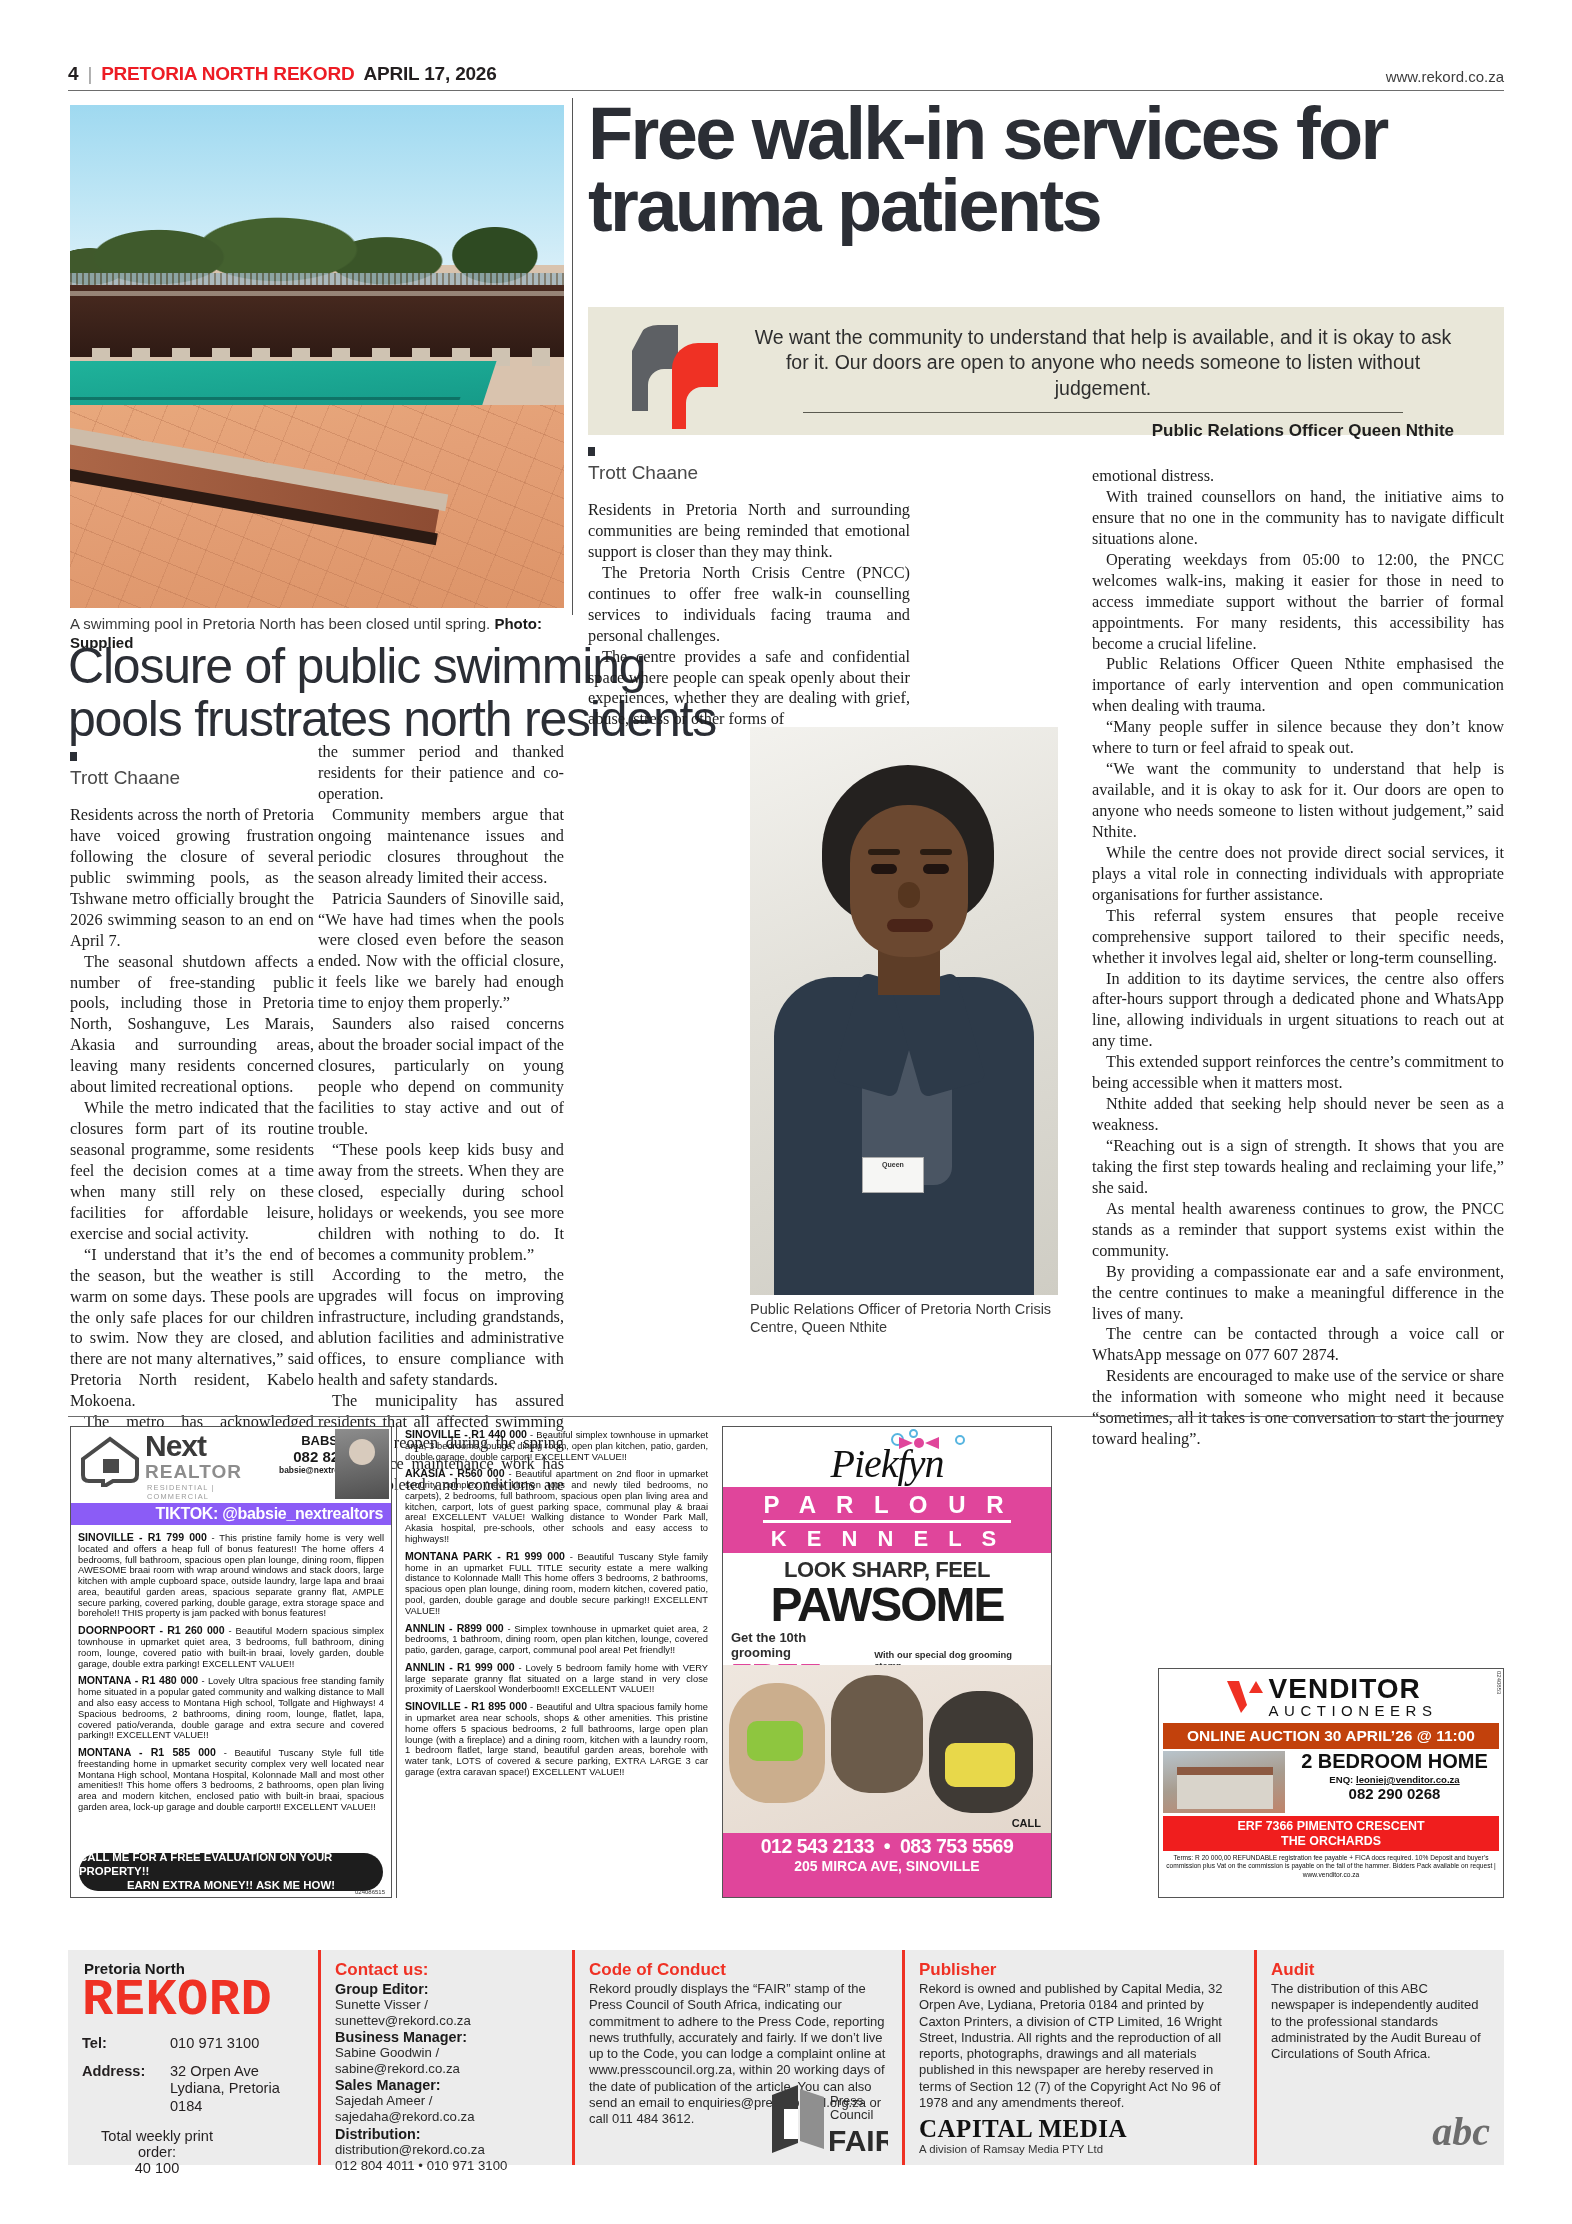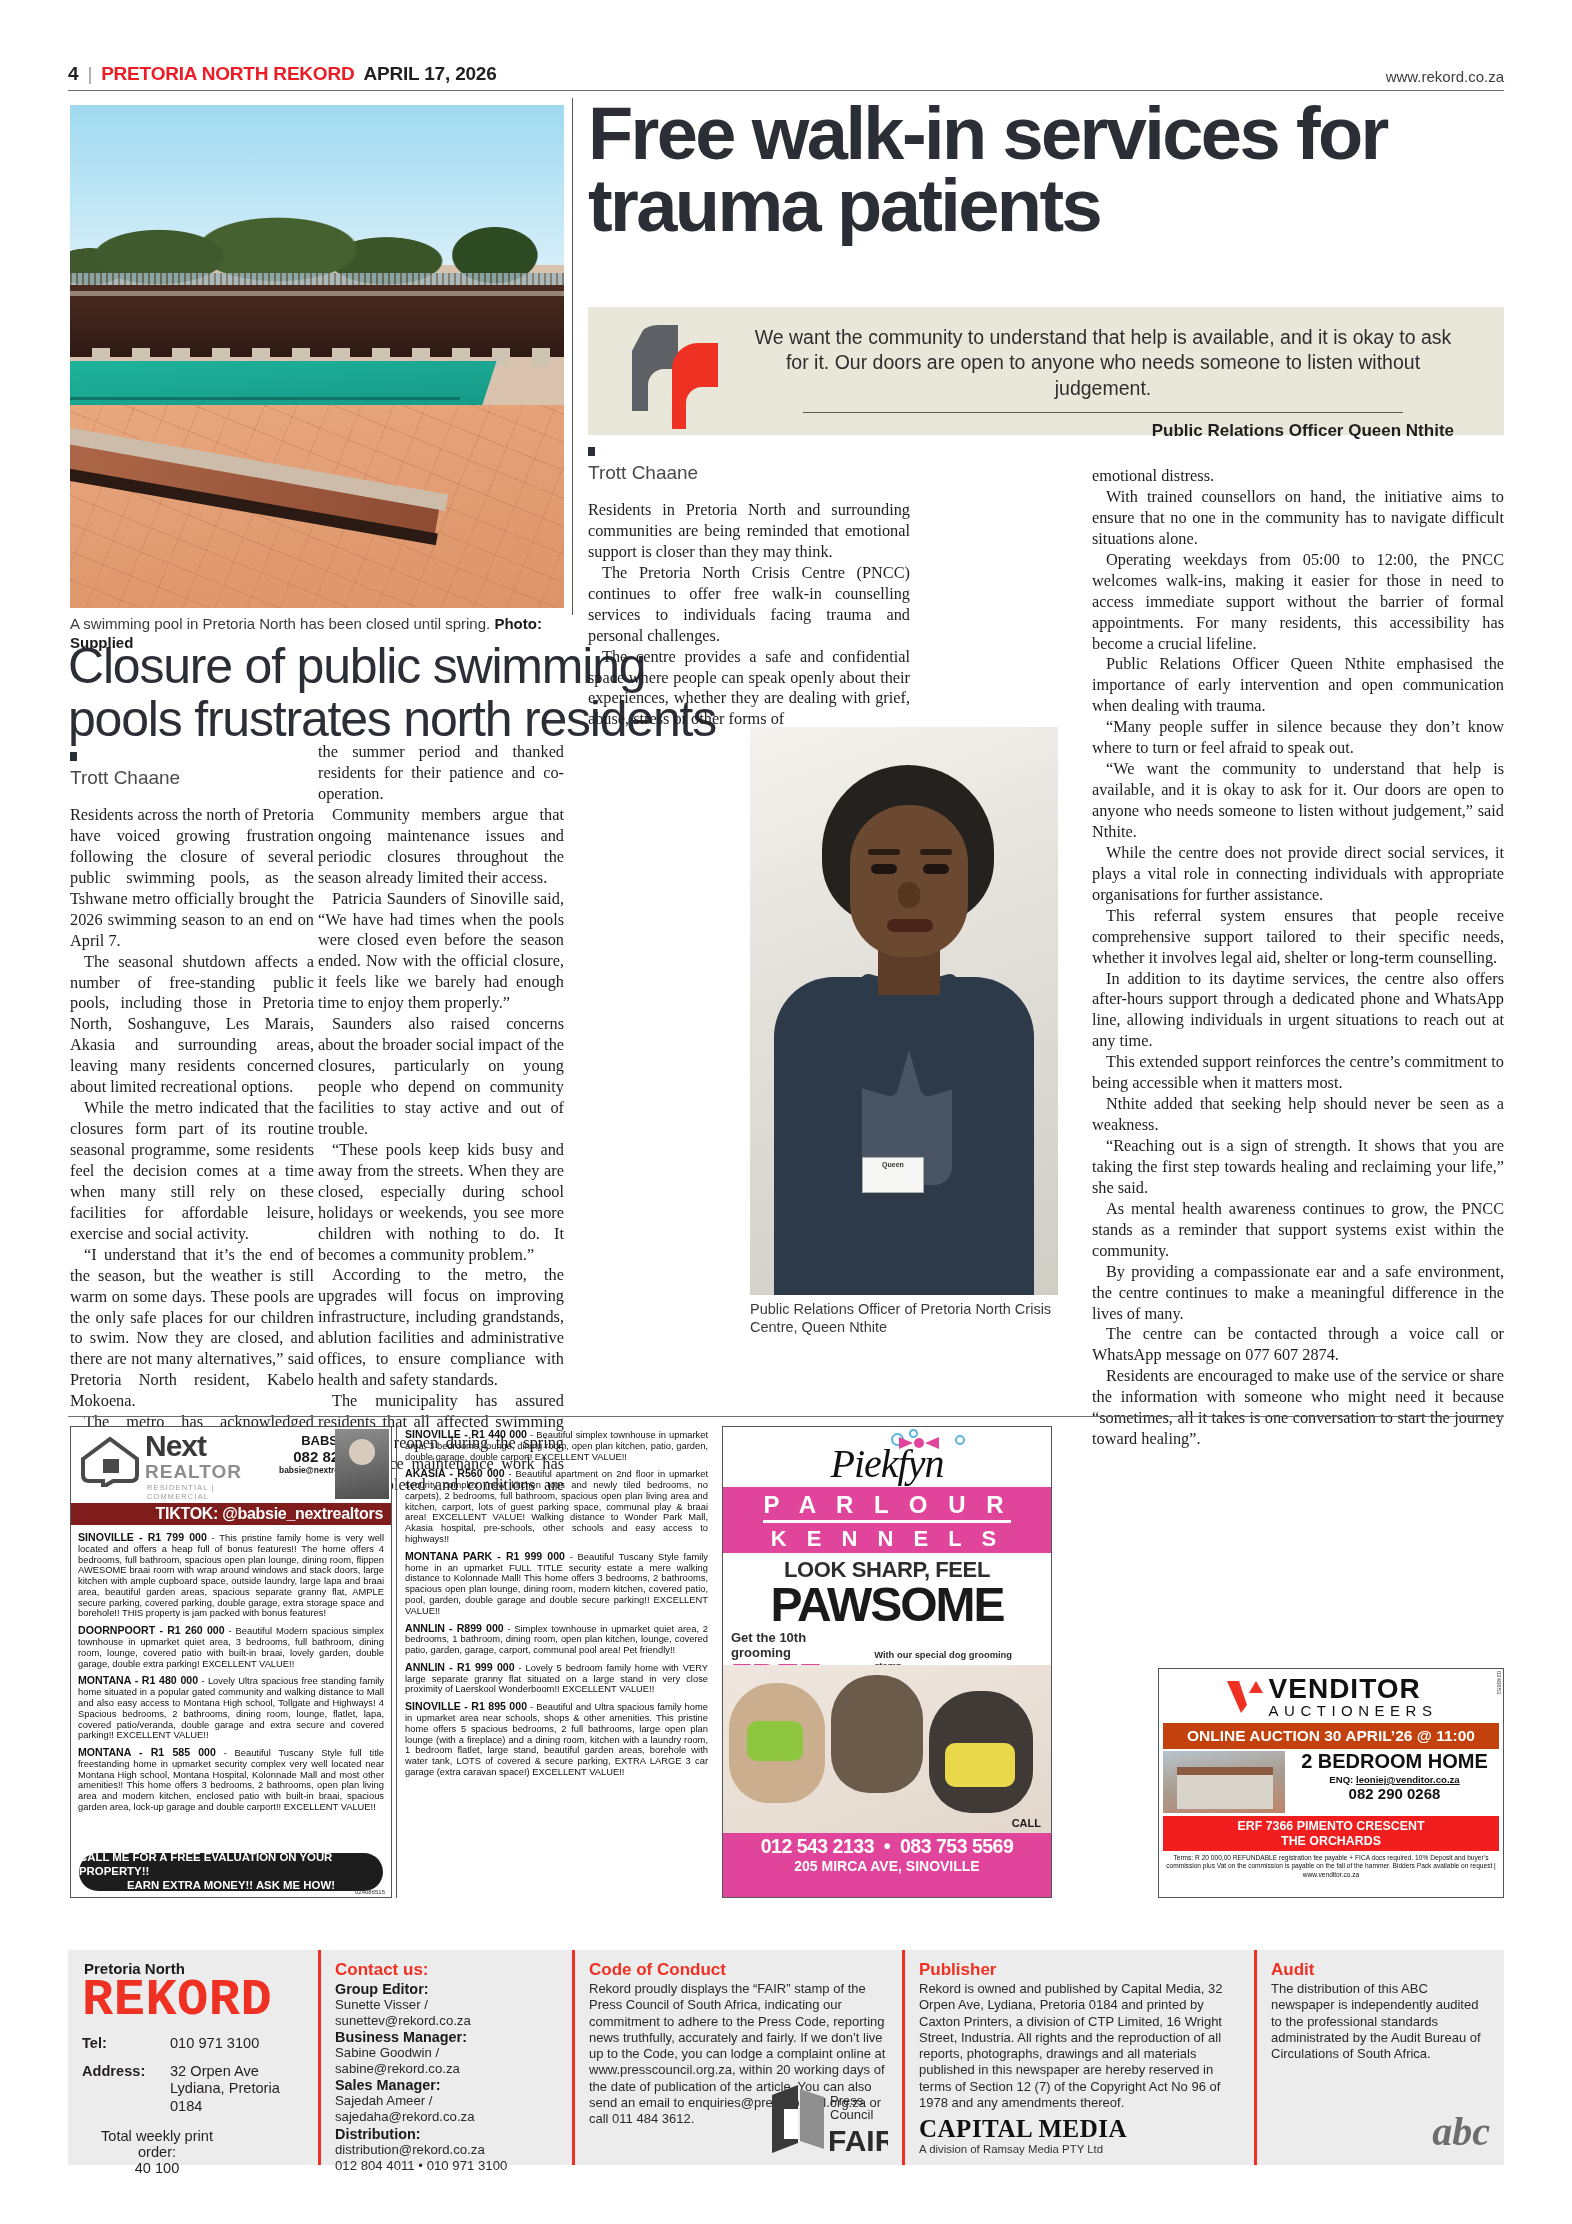--- a/index.html
+++ b/index.html
@@ -182,21 +182,21 @@
     letter-spacing: 1px; font-weight:bold;}
   .nx-sub2 { position:absolute; left: 76px; top: 56px; font-size: 7.4px; color:#9a9a9a; letter-spacing: 1.2px;}
   .nx-agent { width: 150px; position:relative; background:#fff; text-align:right; padding:6px 6px 0 0;}
   .nx-agent .nm { font-size: 13px; font-weight:bold; color:#1a1a1a; }
   .nx-agent .ph { font-size: 15px; font-weight:bold; color:#1a1a1a; }
   .nx-agent .em { font-size: 8.4px; font-weight:bold; color:#1a1a1a; }
   .nx-portrait { position:absolute; right:2px; top:2px; width:54px; height:70px;
     background: linear-gradient(170deg,#8d8d8d,#4f4f4f); }
   .nx-portrait:after{content:"";position:absolute;left:14px;top:10px;width:26px;height:26px;
     background:#d8cbbd;border-radius:13px;}
-  .nx-tiktok { height: 22px; background:#7f1d1d; color:#fff; font-size:16px; font-weight:bold;
+  .nx-tiktok { height: 22px; background:#8b5cf6; color:#fff; font-size:16px; font-weight:bold;
     display:flex; align-items:center; justify-content:flex-end; padding-right:8px; letter-spacing:-.3px;}
   .nx-body { padding: 6px 7px 4px 7px; font-size: 9.35px; line-height: 1.155;
     text-align: justify; color:#111; }
   .nx-body .t { font-size: 10.6px; font-weight:bold; }
   .nx-body p { margin: 0 0 5px 0; }
   .nx-cta { position:absolute; left:8px; bottom:6px; width:304px; height:38px;
     background:#1d1d1d; color:#fff; border-radius:19px; font-size:11.4px; font-weight:bold;
     display:flex; flex-direction:column; align-items:center; justify-content:center; line-height:1.2;}
   .nx-code { position:absolute; right:6px; bottom:2px; font-size:6px; color:#333; }
 

